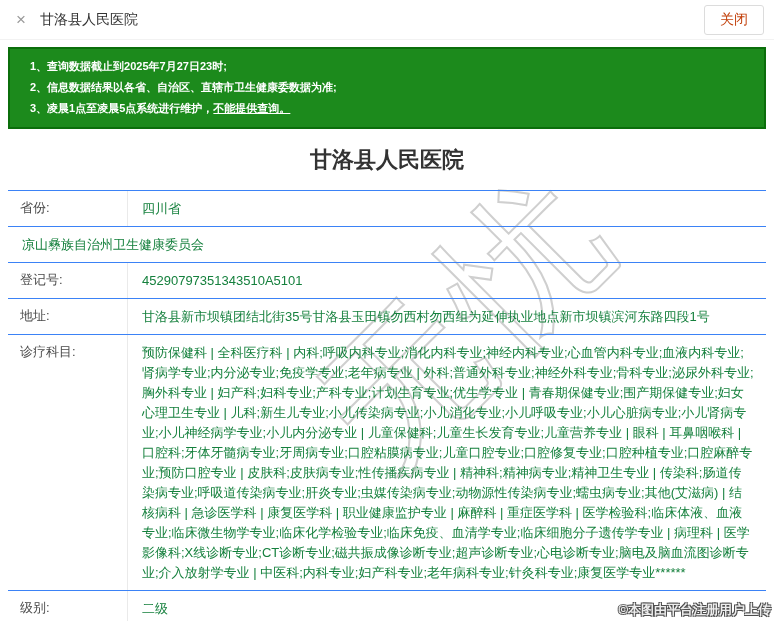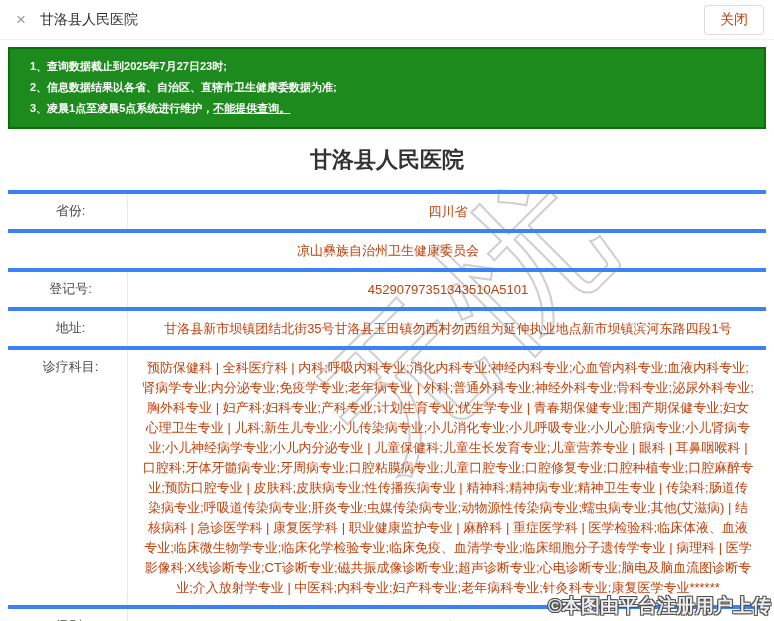--- a/index.html
+++ b/index.html
@@ -66,46 +66,45 @@
     margin: 16px 0 15px 0;
   }
   
   .info-table {
     position: relative;
     z-index: 2;
     margin: 0 8px;
   }
   .info-row {
     display: flex;
-    border-top: 4px solid #3b82f6;
-    text-align: center;
+    border-top: 1px solid #3b82f6;
   }
   .info-row:last-child { border-bottom: 1px solid #74847a; }
   .info-label {
     width: 120px;
     flex: 0 0 120px;
     padding: 8px 6px 7px 12px;
     font-size: 13px;
     color: #4a4a4a;
     border-right: 1px solid #eaeaea;
   }
   .info-value {
     flex: 1;
     padding: 8px 12px 7px 14px;
     font-size: 13px;
-    color: #c2410c;
+    color: #15803d;
     line-height: 20px;
     word-break: break-all;
   }
   .copyright {
     position: absolute;
     z-index: 3;
     right: 3px;
     bottom: 2px;
-    font-size: 19px;
+    font-size: 13px;
     font-weight: bold;
     letter-spacing: 0px;
     color: #ededed;
     text-shadow: -1px -1px 0 #4e4e4e, 1px -1px 0 #4e4e4e,
                  -1px 1px 0 #4e4e4e, 1px 1px 0 #4e4e4e;
     white-space: nowrap;
   }
   
   .watermark {
     position: absolute;

